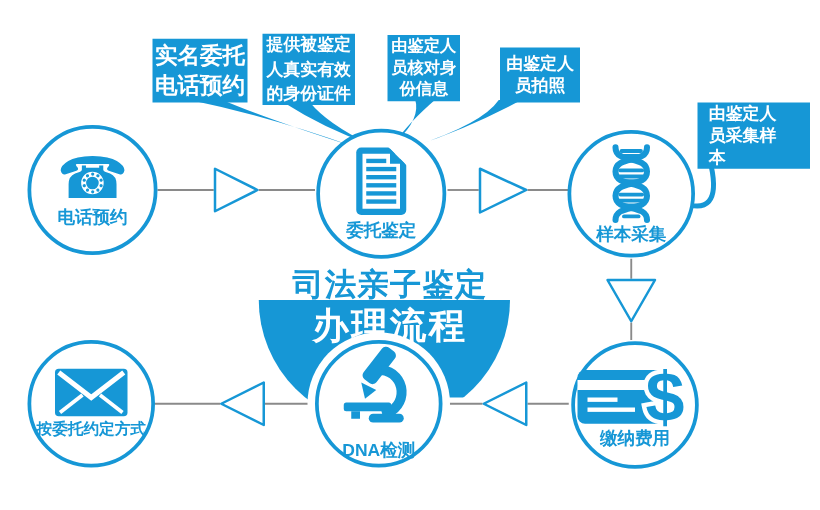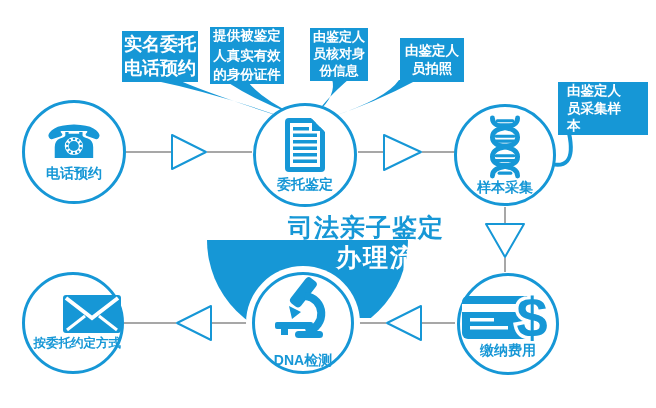--- a/index.html
+++ b/index.html
@@ -14,39 +14,39 @@
     background:#ffffff;display:flex;flex-direction:column;align-items:center;justify-content:center;
     text-align:center;
   }
   .node .nlabel{color:#1697d6;font-size:14px;font-weight:bold;white-space:nowrap;line-height:1.15;}
   .node .nlabel.small{font-size:12.5px;}
   #node-phone{left:22px;top:100px;width:104px;height:104px;}
   #node-entrust{left:253px;top:103px;width:104px;height:104px;}
   #node-sample{left:454px;top:104px;width:102px;height:102px;align-items:center;}
   #node-pay{left:457px;top:273px;width:102px;height:102px;}
   #node-dna{left:252px;top:272px;width:102px;height:102px;box-shadow:0 0 0 6px #ffffff;}
-  #node-result{left:22px;top:272px;width:102px;height:102px;align-items:flex-end;}
+  #node-result{left:22px;top:272px;width:102px;height:102px;}
   .phone-glyph{font-size:46px;line-height:46px;color:#1697d6;margin-top:-4px;}
   .node svg{overflow:visible;display:block;}
   
   .callout{
     position:absolute;background:#1697d6;color:#ffffff;font-weight:bold;
     display:flex;flex-direction:column;justify-content:center;text-align:center;
     line-height:1.3;box-sizing:border-box;
   }
   .callout div{white-space:nowrap;}
   #callout-1{left:122px;top:31px;width:76px;height:51px;font-size:18px;}
   #callout-2{left:210px;top:27px;width:74px;height:57px;font-size:13.5px;justify-content:space-between;}
   #callout-3{left:310px;top:28px;width:58px;height:53px;font-size:13px;}
   #callout-4{left:400px;top:38px;width:64px;height:44px;font-size:13.5px;}
   #callout-5{left:558px;top:82px;width:90px;height:53px;font-size:13.5px;text-align:left;padding-left:9px;}
   
-  .title-line{position:absolute;left:200px;width:244px;text-align:right;font-weight:bold;white-space:nowrap;font-family:Liberation Serif, serif;}
+  .title-line{position:absolute;left:190px;width:244px;text-align:center;font-weight:bold;white-space:nowrap;font-family:Liberation Serif, serif;}
   #title-1{top:211px;font-size:25px;color:#1697d6;letter-spacing:1px;}
-  #title-2{top:241px;font-size:25px;color:#ffffff;letter-spacing:2px;}
+  #title-2{top:241px;font-size:29px;color:#ffffff;letter-spacing:2px;}
 </style>
 </head>
 <body>
 
 <div class="canvas">
 
   <svg class="layer" viewBox="0 0 656 408">
 
     <path d="M207 240 A100.5 100.5 0 0 0 408 240 Z" fill="#1697d6"></path>
 

